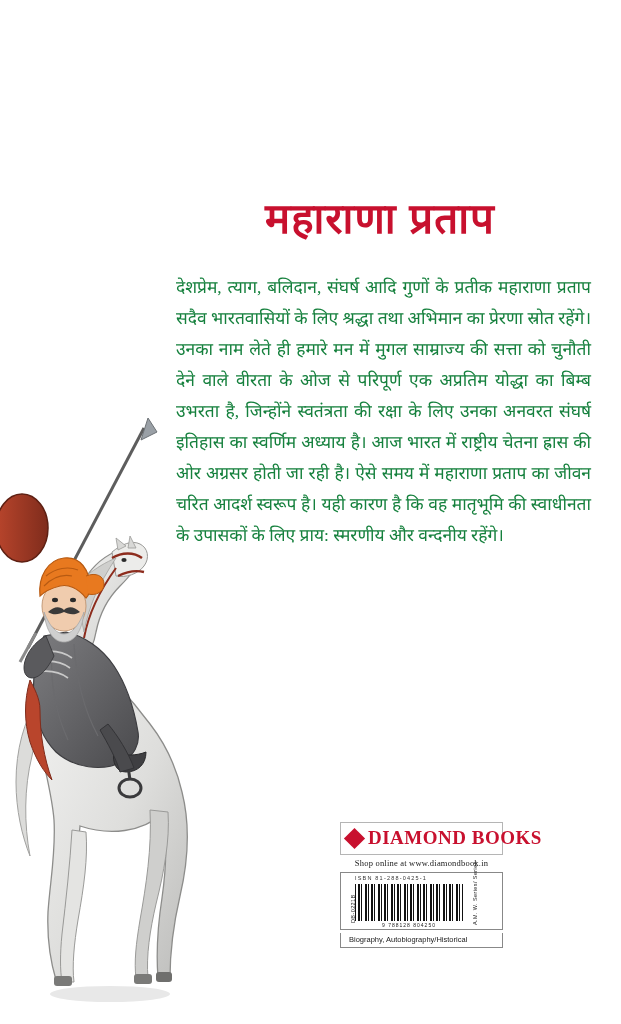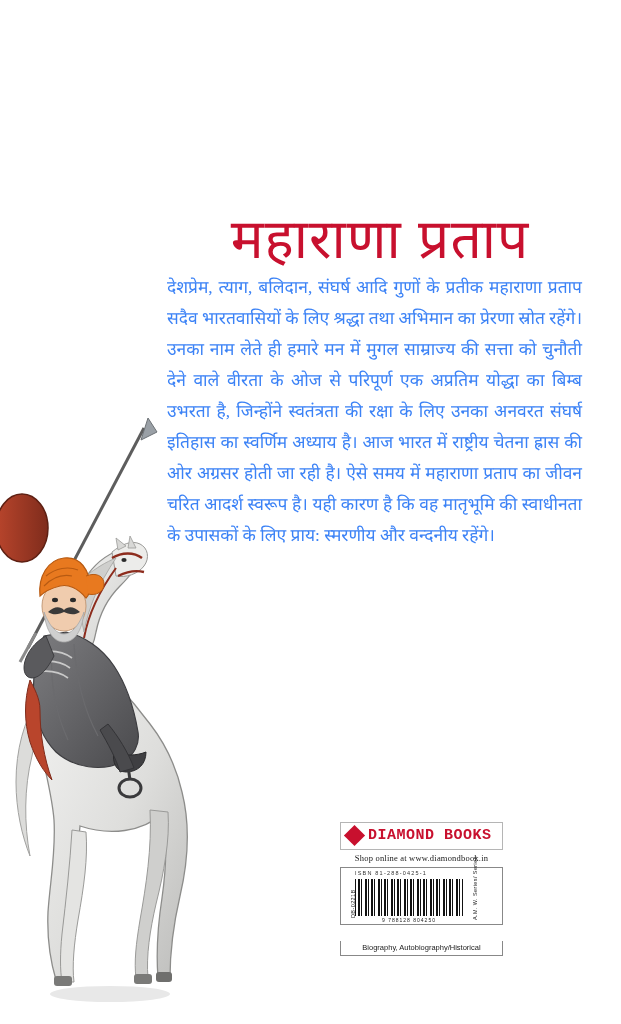--- a/index.html
+++ b/index.html
@@ -21,34 +21,33 @@
 
   
   .title {
     position: absolute;
     left: 170px;
     top: 196px;
     width: 420px;
     text-align: center;
     color: #c8102e;
     font-family: "Liberation Sans", sans-serif;
-    font-weight: normal;
-    font-size: 55px;
+    font-weight: bold;
+    font-size: 42px;
     letter-spacing: 1px;
     line-height: 1.1;
-    margin-top: 13px;
   }
 
   
   .blurb {
     position: absolute;
-    left: 167px;
+    left: 176px;
     top: 272px;
     width: 415px;
-    color: #3b82f6;
+    color: #15803d;
     font-family: "Liberation Serif", serif;
     font-size: 17.4px;
     line-height: 31px;
     text-align: justify;
     text-justify: inter-word;
   }
   .blurb p { margin: 0; }
 
   
   .illustration {
@@ -76,23 +75,23 @@
   }
   .diamond-mark {
     width: 15px;
     height: 15px;
     background: #c8102e;
     transform: rotate(45deg);
     flex: 0 0 auto;
   }
   .pub-name {
     color: #c8102e;
-    font-family: Liberation Mono, monospace;
+    font-family: Liberation Serif, serif;
     font-weight: bold;
-    font-size: 15px;
+    font-size: 19px;
     letter-spacing: 0.5px;
     white-space: nowrap;
   }
   .pub-online {
     text-align: center;
     font-family: Liberation Serif, serif;
     font-size: 8.5px;
     color: #1a1a1a;
     padding-top: 3px;
     letter-spacing: 0.2px;
@@ -154,28 +153,28 @@
     color: #222;
     transform: rotate(-90deg);
     transform-origin: left top;
     white-space: nowrap;
     letter-spacing: 0.4px;
   }
   .vert-left  { left: 9px;  top: 50px; }
   .vert-right { left: 131px; top: 52px; }
 
   .category {
-    margin-top: 16px;
+    margin-top: 3px;
     border: 1px solid #888;
     border-top: none;
-    text-align: center;
+    text-align: left;
     font-family: "Liberation Sans", sans-serif;
     font-size: 7.5px;
     color: #1a1a1a;
-    padding: 2px 0 3px 0;
+    padding: 2px 0 3px 8px;
   }
 </style>
 </head>
 <body>
 
 <div class="page">
 
   <div class="title">महाराणा प्रताप</div>
 
   <div class="blurb">

